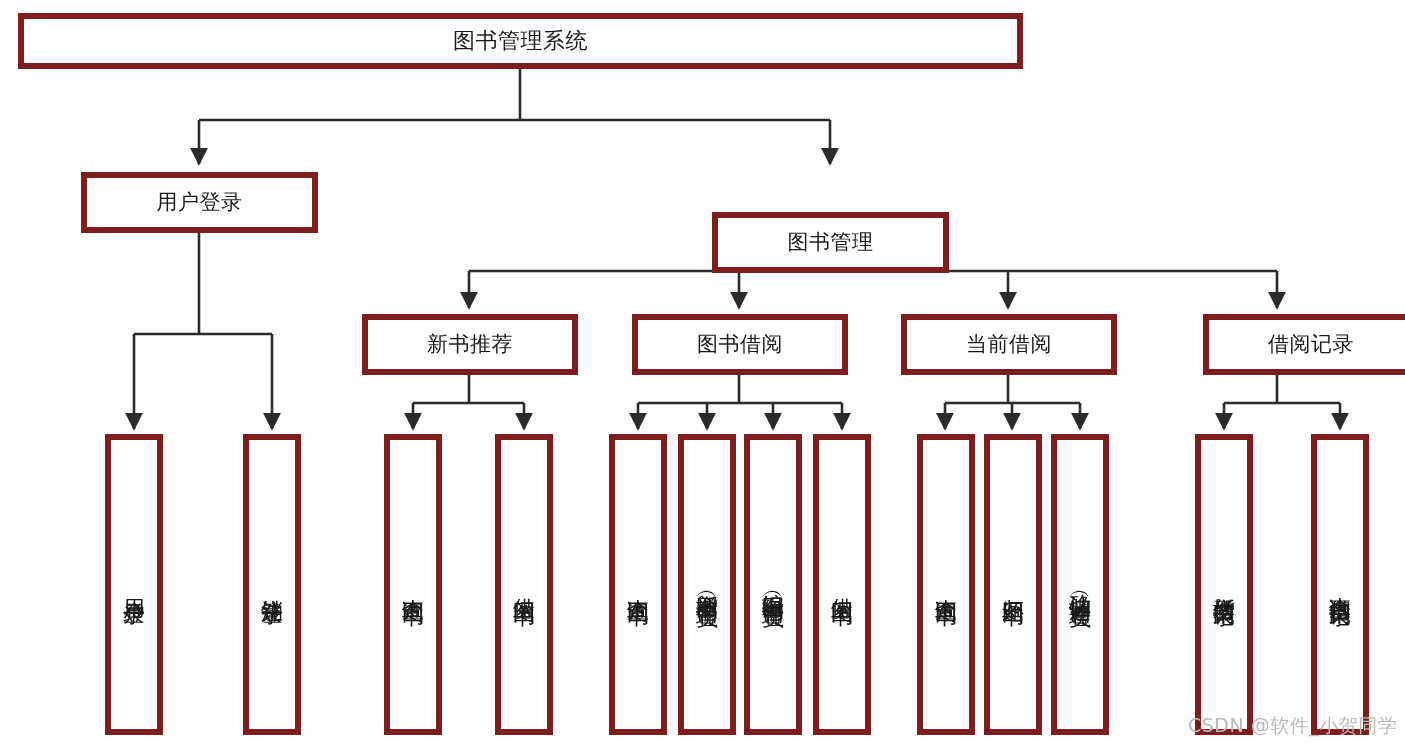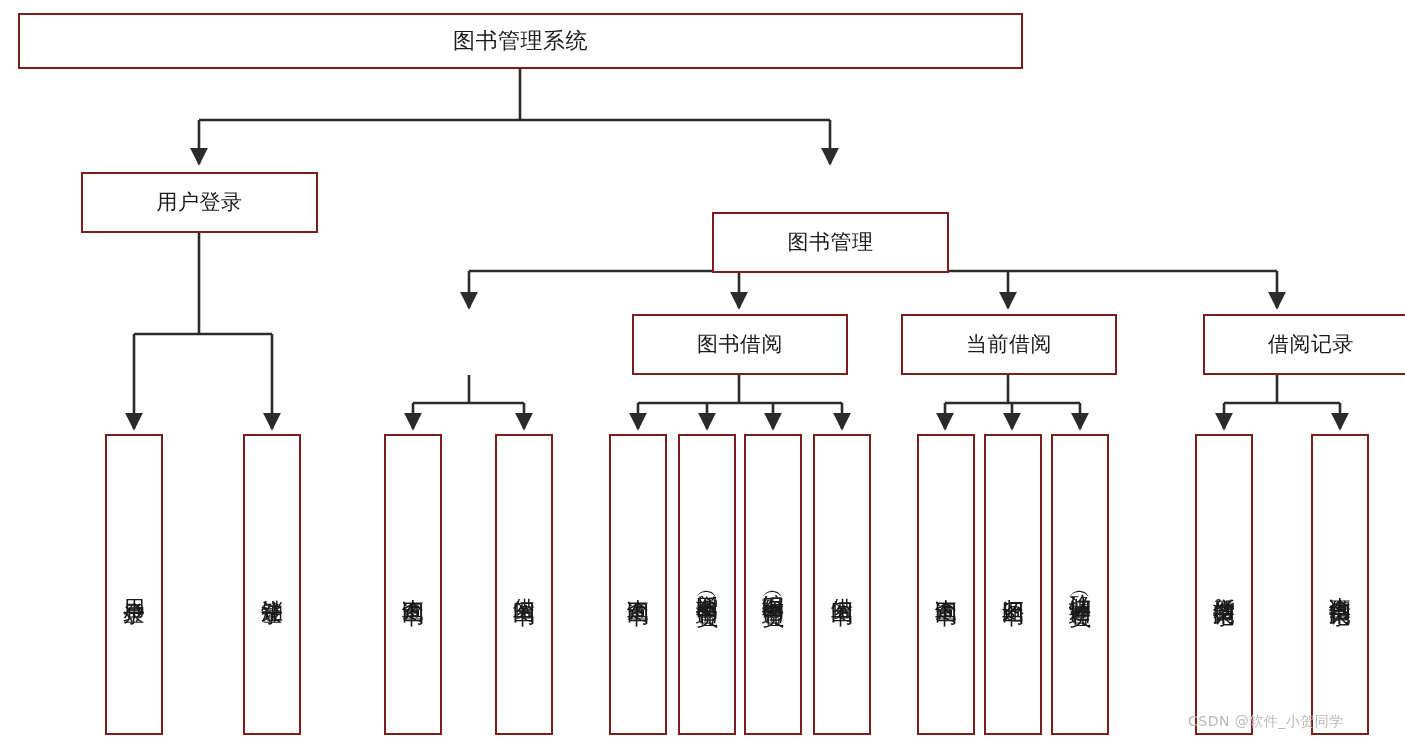--- a/index.html
+++ b/index.html
@@ -21,21 +21,21 @@
     position: absolute;
     left: 0;
     top: 0;
     width: 1405px;
     height: 747px;
     pointer-events: none;
   }
   .node {
     position: absolute;
     box-sizing: border-box;
-    border: 2px solid #7f1d1d;
+    border: 6px solid #7f1d1d;
     background: #ffffff;
     display: flex;
     align-items: center;
     justify-content: center;
     color: #1a1a1a;
   }
   .node .label {
     display: block;
     text-align: center;
     line-height: 1.12;
@@ -57,21 +57,21 @@
     text-orientation: upright;
     font-size: 22px;
     line-height: 1.18;
     letter-spacing: 2px;
     max-height: 268px;
   }
   .watermark {
     position: absolute;
     left: 1188px;
     top: 713px;
-    font-size: 14px;
+    font-size: 19px;
     color: #b9b9b9;
     white-space: nowrap;
     letter-spacing: 0.5px;
   }
 </style>
 </head>
 <body>
 
 <div id="canvas">
 
@@ -130,20 +130,23 @@
     <span class="label">图书管理系统</span>
   </div>
 
   <div class="node horizontal" style="left:81px; top:172px; width:237px; height:61px;">
     <span class="label">用户登录</span>
   </div>
   <div class="node horizontal" style="left:712px; top:172px; width:237px; height:61px;margin-top:40px;">
     <span class="label">图书管理</span>
   </div>
 
+  <div class="node horizontal" style="left:362px; top:314px; width:216px; height:61px;">
+    <span class="label">新书推荐</span>
+  </div>
   <div class="node horizontal" style="left:901px; top:314px; width:216px; height:61px;">
     <span class="label">当前借阅</span>
   </div>
   <div class="node horizontal" style="left:632px; top:314px; width:216px; height:61px;">
     <span class="label">图书借阅</span>
   </div>
   <div class="node horizontal" style="left:1203px; top:314px; width:216px; height:61px;">
     <span class="label">借阅记录</span>
   </div>
 

